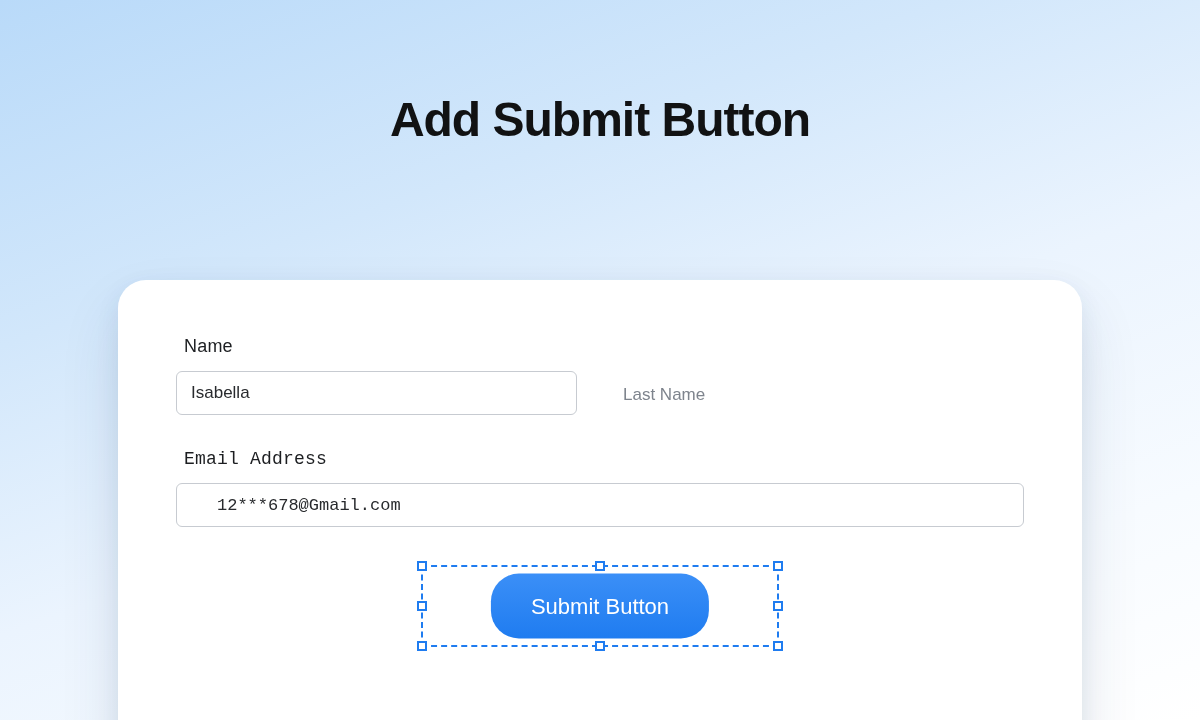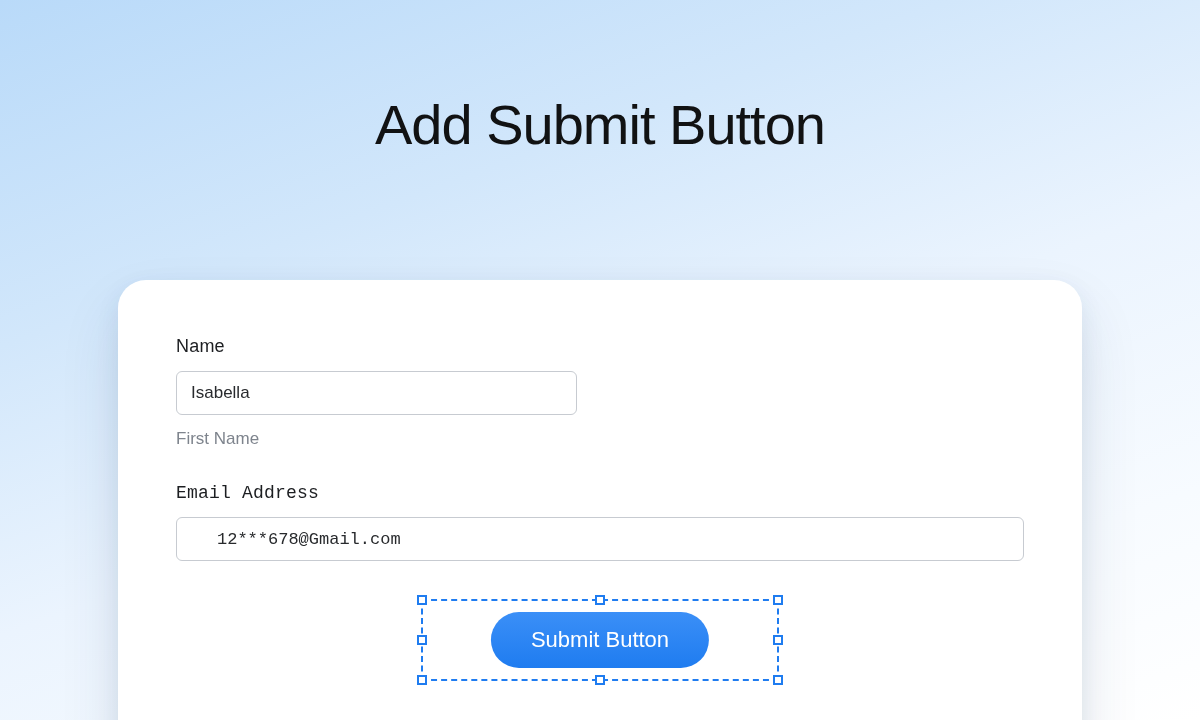--- a/index.html
+++ b/index.html
@@ -10,51 +10,51 @@
       font-family: -apple-system, BlinkMacSystemFont, "Segoe UI", Helvetica, Arial, sans-serif;
       background: linear-gradient(160deg, #b9daf9 0%, #d2e7fb 30%, #ebf4fe 55%, #f7fbff 80%, #ffffff 100%);
       position: relative;
     }
     .page-title {
       position: absolute;
       top: 92px;
       left: 0;
       width: 100%;
       text-align: center;
-      font-size: 56px;
-      font-weight: 400;
+      font-size: 48px;
+      font-weight: 700;
       letter-spacing: -1px;
       color: #111213;
     }
     .card {
       position: absolute;
       top: 280px;
       left: 118px;
       width: 964px;
       height: 500px;
       background: #ffffff;
       border-radius: 28px;
       box-shadow: 0 30px 60px rgba(30, 60, 100, 0.12), 0 8px 24px rgba(30, 60, 100, 0.08);
       padding: 56px 58px 0 58px;
     }
     .form-label {
       font-size: 18px;
       color: #1c1e21;
       margin-bottom: 14px;
       display: block;
       letter-spacing: 0.2px;
+      margin-left: 8px;
     }
     .row {
       display: flex;
       gap: 46px;
     }
     .col {
       flex: 1;
       display: flex;
-      flex-direction: column;
     }
     .text-input {
       width: 100%;
       height: 44px;
       border: 1px solid #c7cbd1;
       border-radius: 6px;
       padding: 0 14px;
       font-size: 17px;
       color: #282a2d;
       background: #ffffff;
@@ -102,21 +102,21 @@
     .h-ml { top: calc(50% - 5px); left: -6px; }
     .h-mr { top: calc(50% - 5px); right: -6px; }
     .h-bl { bottom: -6px; left: -6px; }
     .h-bm { bottom: -6px; left: calc(50% - 5px); }
     .h-br { bottom: -6px; right: -6px; }
     .submit-btn {
       position: absolute;
       top: 50%;
       left: 50%;
       transform: translate(-50%, -50%);
-      height: 56px;
+      height: 65px;
       padding: 0 40px;
       border: none;
       border-radius: 28px;
       background: linear-gradient(180deg, #3b8ff7 0%, #1f7cf0 100%);
       color: #ffffff;
       font-size: 22px;
       font-weight: 400;
       font-family: inherit;
       cursor: pointer;
       white-space: nowrap;
@@ -127,23 +127,23 @@
 
 <h1 class="page-title">Add Submit Button</h1>
 
 <div class="card">
 
   <label class="form-label">Name</label>
 
   <div class="row">
     <div class="col">
       <input type="text" class="text-input" value="Isabella" style="">
-      <span class="sub-label">First Name</span>
     </div>
     <div class="col">
+      <span class="sub-label">Last Name</span>
     </div>
   </div>
 
   <div class="email-group">
     <label class="form-label">Email  Address</label>
     <input type="text" class="text-input" value="12***678@Gmail.com" style="">
   </div>
 
   <div class="submit-area">
     <div class="selection-box">

